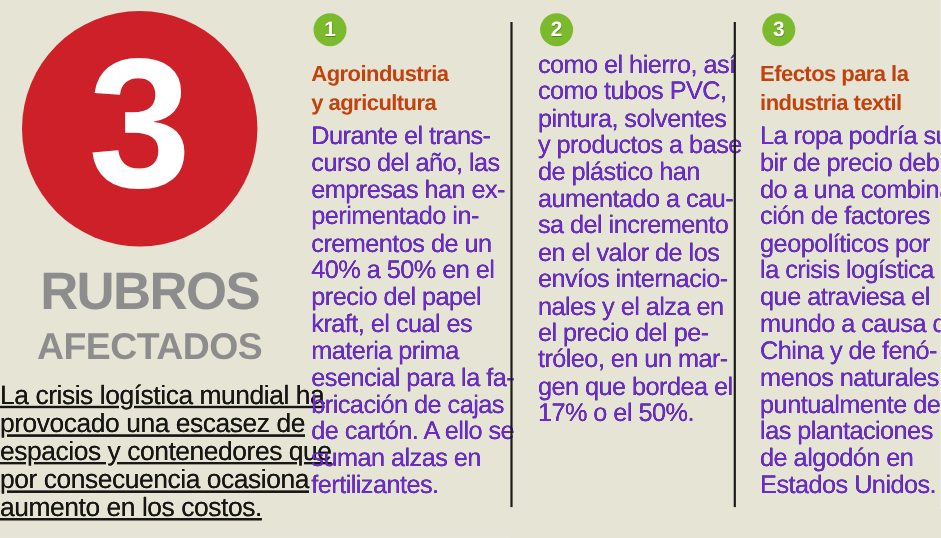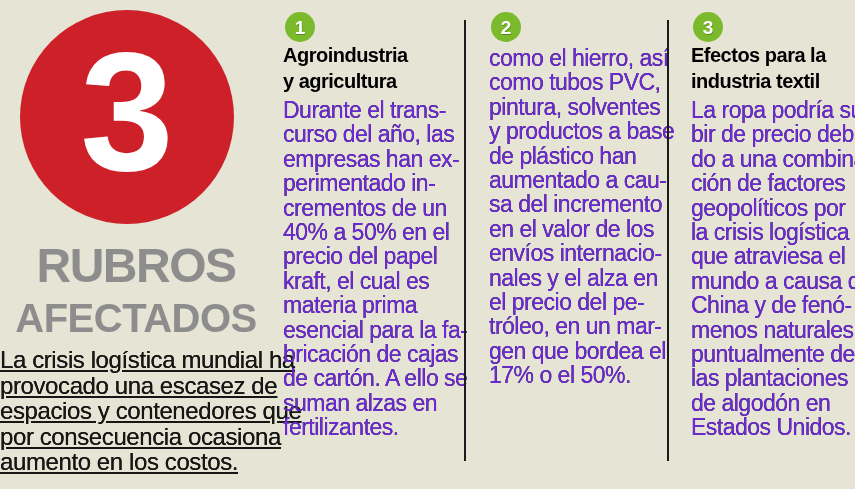--- a/index.html
+++ b/index.html
@@ -23,21 +23,21 @@
     color: #ffffff; font-weight: bold; font-size: 168px; line-height: 1;
     margin-top: -10px;
   }
   .title-1 {
     position: absolute; top: 242px; left: 0; width: 272px;
     text-align: center; font-size: 48px; font-weight: bold;
     color: #8d8d8d; letter-spacing: -1.5px; line-height: 1;
   }
   .title-2 {
     position: absolute; top: 298px; left: 0; width: 272px;
-    text-align: center; font-size: 40px; font-weight: bold;
+    text-align: center; font-size: 34px; font-weight: bold;
     color: #8d8d8d; letter-spacing: -0.5px; line-height: 1;
   }
   .summary-text {
     position: absolute; top: 347px; left: 0; width: 272px; margin: 0;
     font-size: 24px; line-height: 25.5px;
     color: #161614; letter-spacing: -0.4px; white-space: pre;
     text-shadow: 0 0 0.4px #161614;
     text-decoration: underline;
   }
   
@@ -48,22 +48,22 @@
   .num-badge {
     width: 30px; height: 30px; border-radius: 50%;
     background: #7bb92d; margin-left: 2px;
     display: flex; align-items: center; justify-content: center;
   }
   .num-badge span {
     color: #ffffff; font-weight: bold; font-size: 19px; line-height: 1;
     text-shadow: 0.5px 0.5px 0 rgba(60,110,10,0.6);
   }
   .col-heading {
-    font-size: 20px; font-weight: bold;
-    line-height: 26px; color: #000000; letter-spacing: -0.5px;
+    margin-top: 13px; font-size: 20px; font-weight: bold;
+    line-height: 26px; color: #c2410c; letter-spacing: -0.5px;
     white-space: pre;
   }
   .col-body {
     margin-top: 4px; font-size: 23px; line-height: 24.4px;
     color: #6d28d9; letter-spacing: -0.5px; white-space: pre;
     text-shadow: 0 0 0.4px #161614;
   }
   
   .divider {
     position: absolute; top: 20px; width: 2px; height: 441px;

